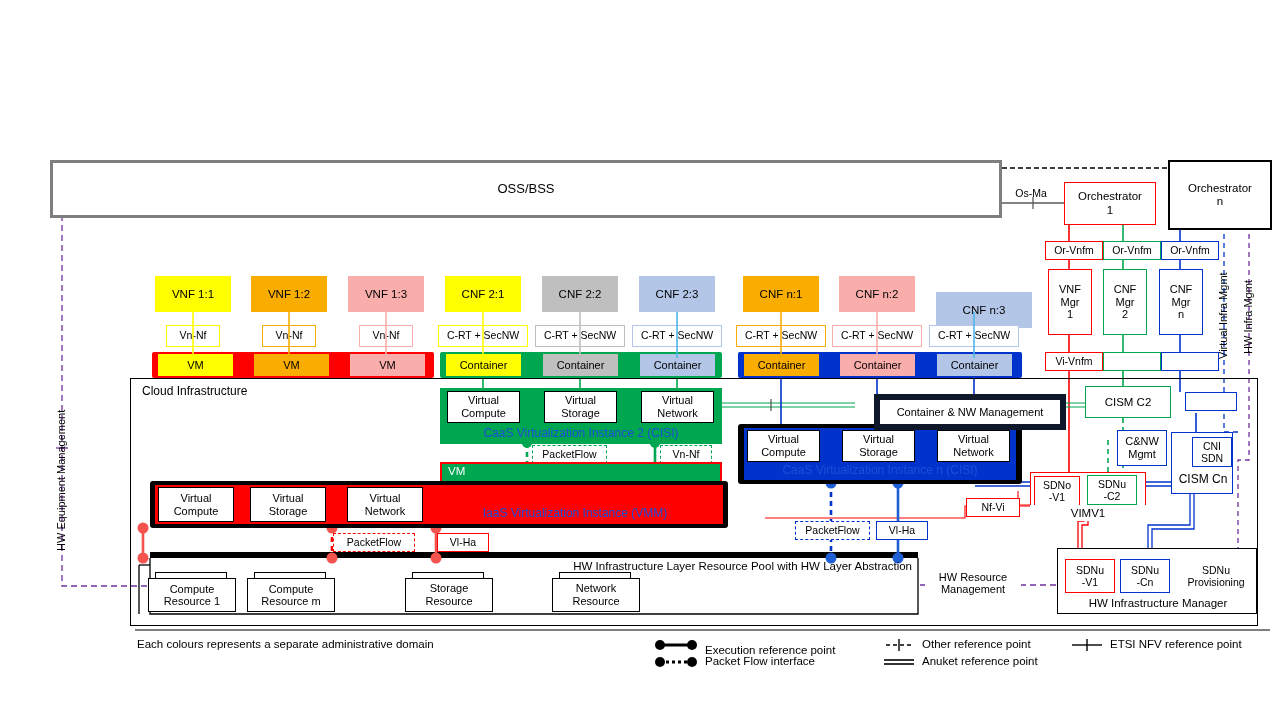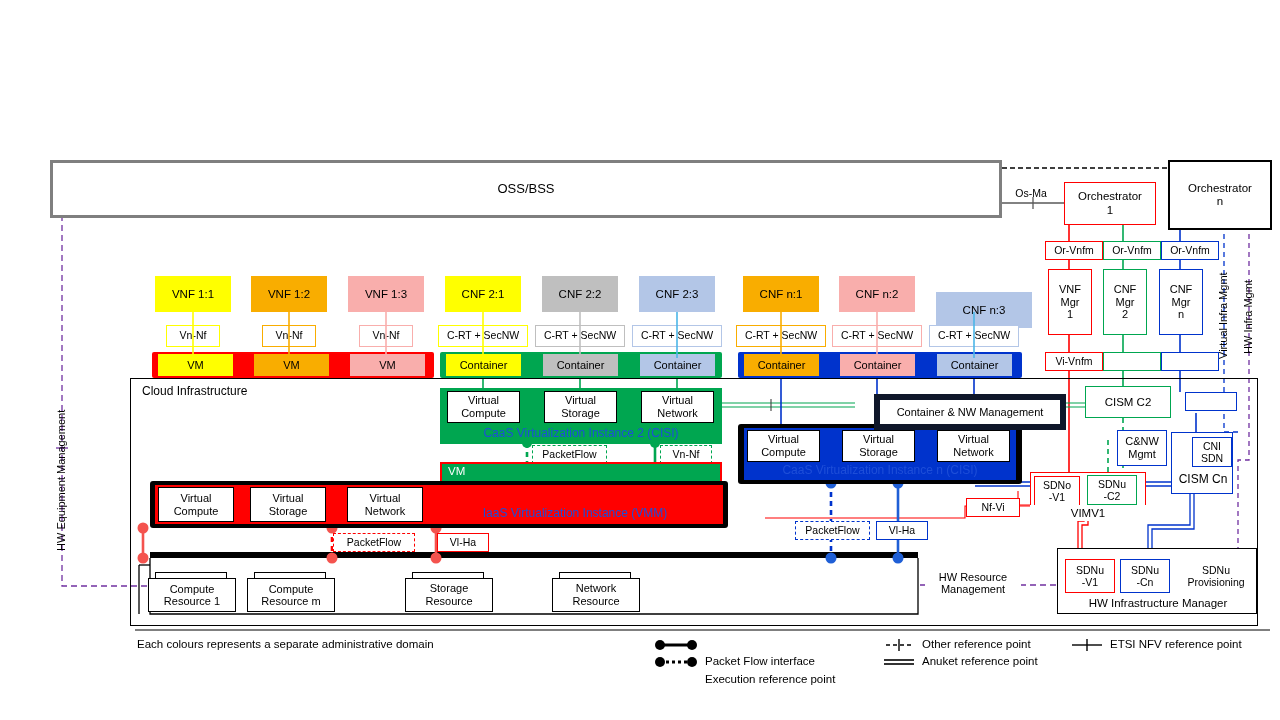--- a/index.html
+++ b/index.html
@@ -394,20 +394,22 @@
     <span>IaaS Virtualization Instance (VMM)</span>
     </div>
 
   <div class="abs ctr rp reddash" style="left:333px;top:533px;width:82px;">
     <span>PacketFlow</span>
     </div>
   <div class="abs ctr rp red" style="left:437px;top:533px;width:52px;">
     <span>Vl-Ha</span>
     </div>
 
+  <div class="abs" style="left:500px;top:560px;width:412px;height:16px;text-align:right;font-size:11.5px;">
+    <span>HW Infrastructure Layer Resource Pool with HW Layer Abstraction</span></div>
 
   <div class="abs" style="left:155px;top:572px;width:72px;height:32px;background:#fff;border:1px solid #000;"></div>
   <div class="abs ctr wbox" style="left:148px;top:578px;width:88px;height:34px;flex-direction:column;">
     <span>Compute Resource 1</span>
     </div>
 
   <div class="abs" style="left:254px;top:572px;width:72px;height:32px;background:#fff;border:1px solid #000;"></div>
   <div class="abs ctr wbox" style="left:247px;top:578px;width:88px;height:34px;flex-direction:column;">
     <span>Compute Resource m</span>
     </div>
@@ -497,21 +499,21 @@
       <span style="line-height: 1.15;">SDNu<br>Provisioning</span>
       </div>
     <div class="abs ctr" style="left:0px;top:44px;width:200px;height:20px;font-size:11.5px;">
       <span>HW Infrastructure Manager</span>
       </div>
   </div>
 
   <div class="abs footnote" style="left:137px;top:638px;">
     <span>Each colours represents a separate administrative domain</span></div>
 
-  <div class="abs legendtxt" style="left:705px;top:673px;">
+  <div class="abs legendtxt" style="left:705px;top:644px;">
     <span>Execution reference point</span></div>
   <div class="abs legendtxt" style="left:705px;top:655px;">
     <span>Packet Flow interface</span></div>
   <div class="abs legendtxt" style="left:922px;top:638px;">
     <span>Other reference point</span></div>
   <div class="abs legendtxt" style="left:922px;top:655px;">
     <span>Anuket  reference point</span></div>
   <div class="abs legendtxt" style="left:1110px;top:638px;">
     <span>ETSI NFV reference point</span></div>
 

